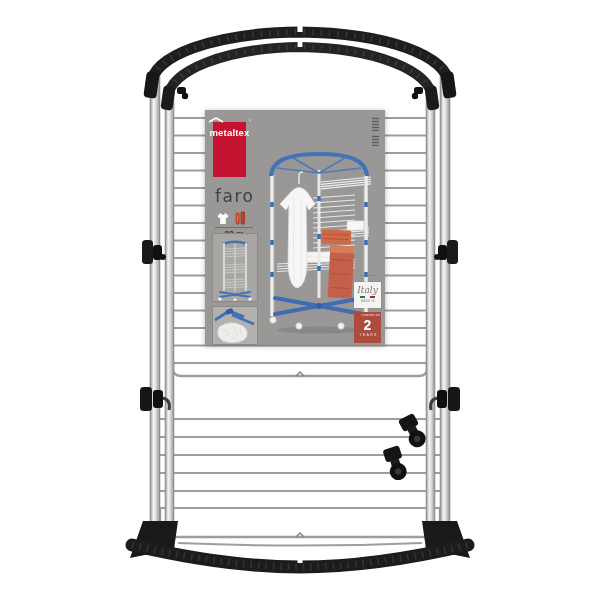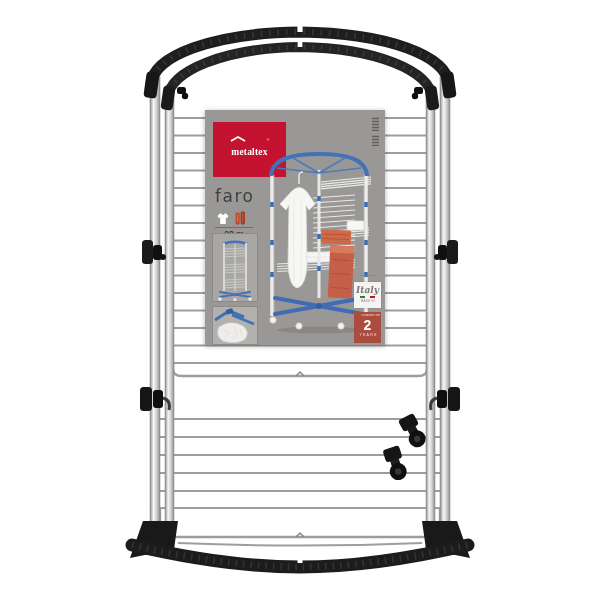--- a/index.html
+++ b/index.html
@@ -7,22 +7,22 @@
     --frame-blue:#4472b8; --towel-orange:#cf6a49;
   }
   html,body{margin:0;padding:0;background:#fff;}
   .stage{position:relative;width:600px;height:600px;background:#ffffff;overflow:hidden;
          font-family:"Liberation Sans", sans-serif;}
   .rack-svg{position:absolute;left:0;top:0;}
 
   
   .label{position:absolute;left:205px;top:110px;width:180px;height:235px;
          background:var(--label-grey);box-shadow:0 1px 5px rgba(0,0,0,.30);}
-  .brand{position:absolute;left:8px;top:12px;width:73px;height:55px;background:var(--brand-red);
-         display:flex;align-items:center;justify-content:center;font-family:Liberation Serif, serif;}
+  .brand{position:absolute;left:8px;top:12px;width:33px;height:55px;background:var(--brand-red);
+         display:flex;justify-content:center;}
   .brand-inner{position:relative;}
   .brand-text{color:#fff;font-weight:bold;font-size:9.5px;letter-spacing:.2px;}
   .brand-roof{position:absolute;left:-1px;top:-5px;}
   .brand-tm{position:absolute;right:-4px;top:-3px;color:#fff;font-size:6px;transform:scale(.5);transform-origin:left top;}
   .codemarks{position:absolute;right:6px;top:7px;width:7px;}
   .codemark{width:7px;background:repeating-linear-gradient(0deg,#605f5d 0 1px,#8b8a88 1px 3px);margin-bottom:4px;}
   .cm1{height:14px;} .cm2{height:11px;}
   .product-name{position:absolute;left:10px;top:76px;color:#404040;
          font-family:"DejaVu Sans", sans-serif;font-size:17px;letter-spacing:1.5px;}
   .icons{position:absolute;left:10px;top:100px;display:flex;gap:4px;align-items:flex-end;height:15px;}
@@ -30,21 +30,21 @@
          font-size:8.5px;font-weight:bold;color:#3d3c3a;
          border-top:1px solid #6f6e6c;border-bottom:1px solid #6f6e6c;padding:1px 0;}
   .inset{position:absolute;left:7px;box-sizing:border-box;border:1px solid #8b8a88;}
   .inset1{top:123px;width:46px;height:69px;background:#a9a7a4;}
   .inset2{top:196px;width:46px;height:39px;background:#b3b1ae;}
   .tower{position:absolute;left:58px;top:36px;width:112px;height:190px;}
   .quality-note{position:absolute;right:1px;top:164px;width:34px;text-align:center;
          font-size:6px;color:#77767400;color:#787774;transform:scale(.42);transform-origin:center top;white-space:nowrap;}
   .italy{position:absolute;right:4px;top:172px;width:27px;height:26px;background:#f5f4f2;
          box-shadow:0 0 1px rgba(0,0,0,.35);text-align:center;}
-  .italy-script{font-family:"DejaVu Serif", serif;font-style:italic;font-size:9px;color:#7a7977;margin-top:4px;line-height:9px;font-weight:bold;}
+  .italy-script{font-family:"DejaVu Serif", serif;font-style:italic;font-size:9px;color:#7a7977;margin-top:4px;line-height:9px;}
   .italy-flag{width:15px;height:2px;margin:1px auto 1px auto;
          background:linear-gradient(to right,#2e7d32 0 33%,#f5f4f2 33% 66%,#b71c1c 66%);}
   .madein{font-size:6px;letter-spacing:.5px;color:#8a8987;transform:scale(.5);transform-origin:center top;white-space:nowrap;}
   .guar{position:absolute;right:4px;top:202px;width:27px;height:31px;background:var(--badge-red);
         color:#fff;text-align:center;}
   .g-top{font-size:6px;letter-spacing:.5px;color:#f0dcd6;transform:scale(.45);transform-origin:center top;
          white-space:nowrap;margin-top:2px;height:4px;}
   .g-num{font-size:14px;font-weight:bold;line-height:15px;}
   .g-years{font-size:6px;letter-spacing:2px;color:#f0dcd6;transform:scale(.6);transform-origin:center top;white-space:nowrap;}
 </style>

